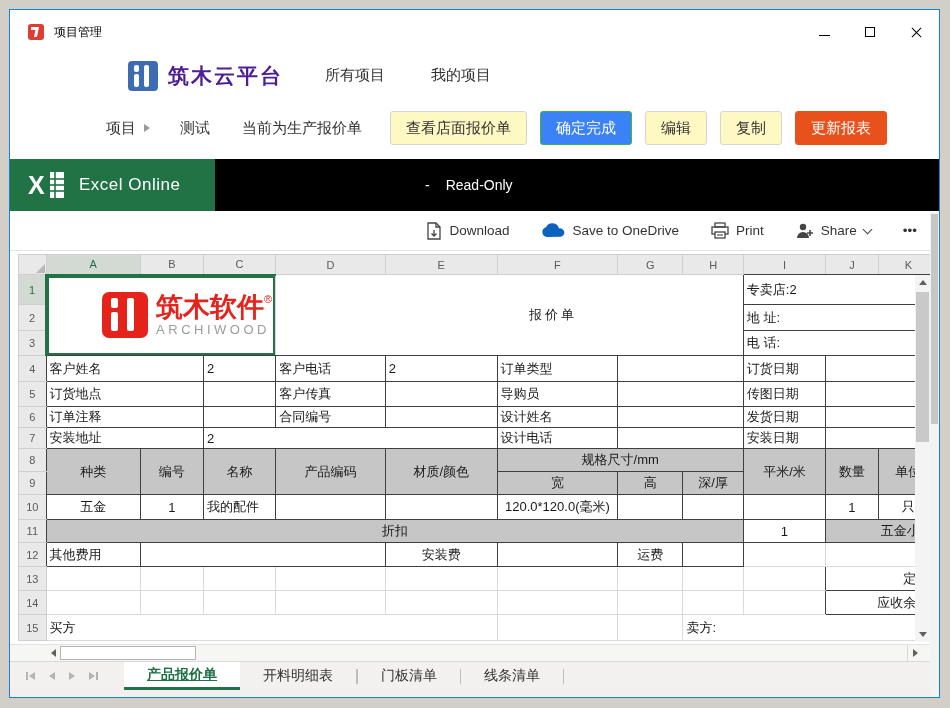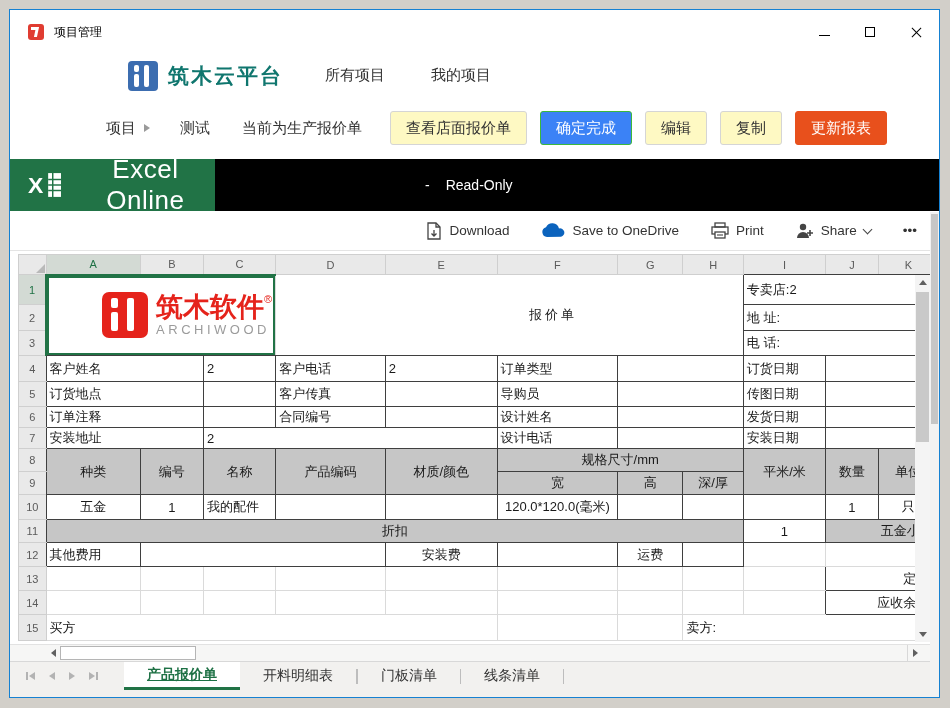--- a/index.html
+++ b/index.html
@@ -23,39 +23,39 @@
   .ic-x::before,.ic-x::after { content:""; position:absolute; left:0; top:6px; width:13px; height:1px; background:#000; }
   .ic-x::before { transform:rotate(45deg); } .ic-x::after { transform:rotate(-45deg); }
 
   
   .site-header { height:43px; display:flex; align-items:center; padding-left:118px; background:#fff; }
   .brand-mark { width:30px; height:30px; border-radius:4px; background:#3c6db0; position:relative; }
   .brand-mark i,.logo-mark i { position:absolute; background:#fff; border-radius:2px; }
   .brand-mark .s1 { left:6px; top:4px;  width:5px; height:7px; }
   .brand-mark .s2 { left:6px; top:13px; width:5px; height:13px; }
   .brand-mark .s3 { left:16px; top:4px; width:5px; height:22px; }
-  .brand-name { margin-left:10px; font-size:21px; font-weight:bold; color:#0f766e; letter-spacing:2px; }
+  .brand-name { margin-left:10px; font-size:21px; font-weight:bold; color:#4c1d95; letter-spacing:2px; }
   .site-nav { display:flex; margin-left:42px; gap:46px; font-size:15px; color:#333; }
   .site-nav span { cursor:default; }
 
   
   .page-toolbar { height:62px; display:flex; align-items:center; padding-left:96px; background:#fff; font-size:15px; color:#333; }
   .caret-right { width:0; height:0; border-left:6px solid #9a9a9a; border-top:4px solid transparent; border-bottom:4px solid transparent; margin-left:8px; }
   .tb-name   { margin-left:30px; }
   .tb-status { margin-left:32px; }
   .btn { margin-left:13px; height:34px; padding:0 15px; border:1px solid #d5d5d5; border-radius:3px;
          background:#fef9c3; color:#333; font-size:15px; display:inline-flex; align-items:center; font-family:inherit; }
   .btn.first { margin-left:28px; }
   .btn.green  { background:#3b82f6; border-color:#3cb83c; color:#fff; }
   .btn.orange { background:#e8501c; border-color:#e8501c; color:#fff; }
 
   
   .excel-banner { height:52px; display:flex; background:#000; }
   .banner-green { width:205px; background:#217346; display:flex; align-items:center; padding-left:18px; gap:13px; }
-  .banner-app { color:#fff; font-size:26px; letter-spacing:.5px;text-align:center; }
+  .banner-app { color:#fff; font-size:17px; letter-spacing:.5px;text-align:center; }
   .banner-black { flex:1; display:flex; align-items:center; padding-left:210px; gap:16px; color:#fff; font-size:14px; }
 
   
   .excel-toolbar { height:40px; display:flex; align-items:center; justify-content:flex-end;
                    gap:32px; padding-right:22px; background:#fff; border-bottom:1px solid #e4e4e4;
                    font-size:13.5px; color:#333; }
   .xt-item { display:flex; align-items:center; gap:7px; cursor:default; }
   .chev { width:7px; height:7px; border-right:1.5px solid #444; border-bottom:1.5px solid #444; transform:rotate(45deg); margin-top:-3px; }
 
   

